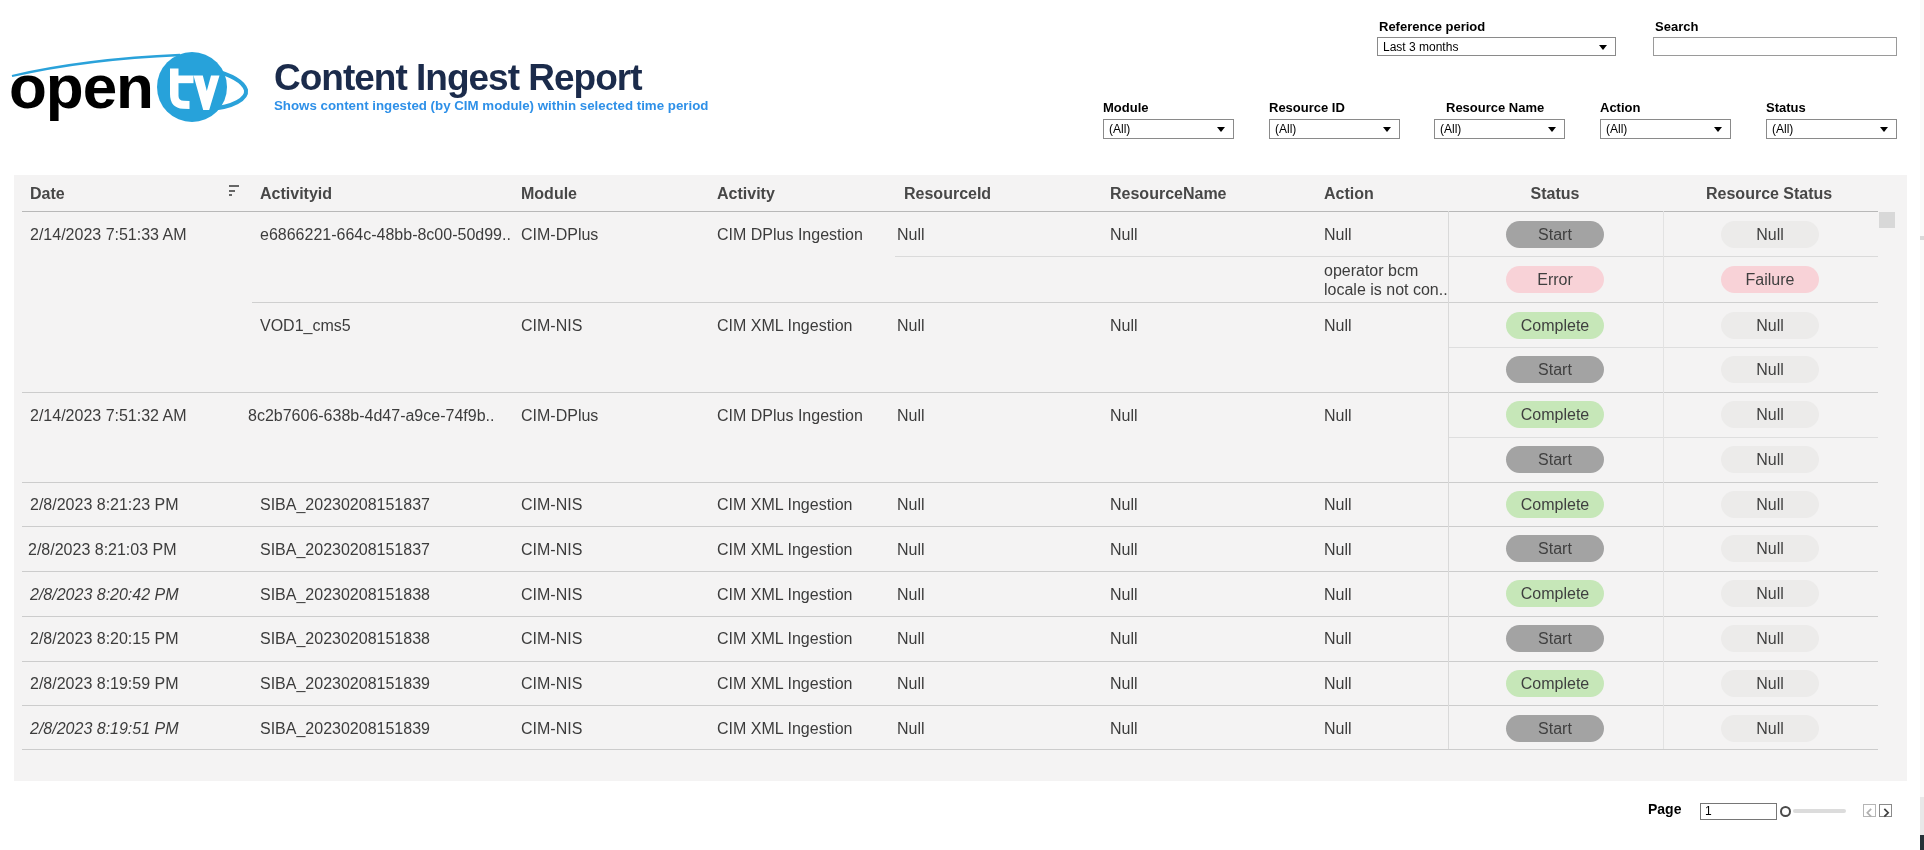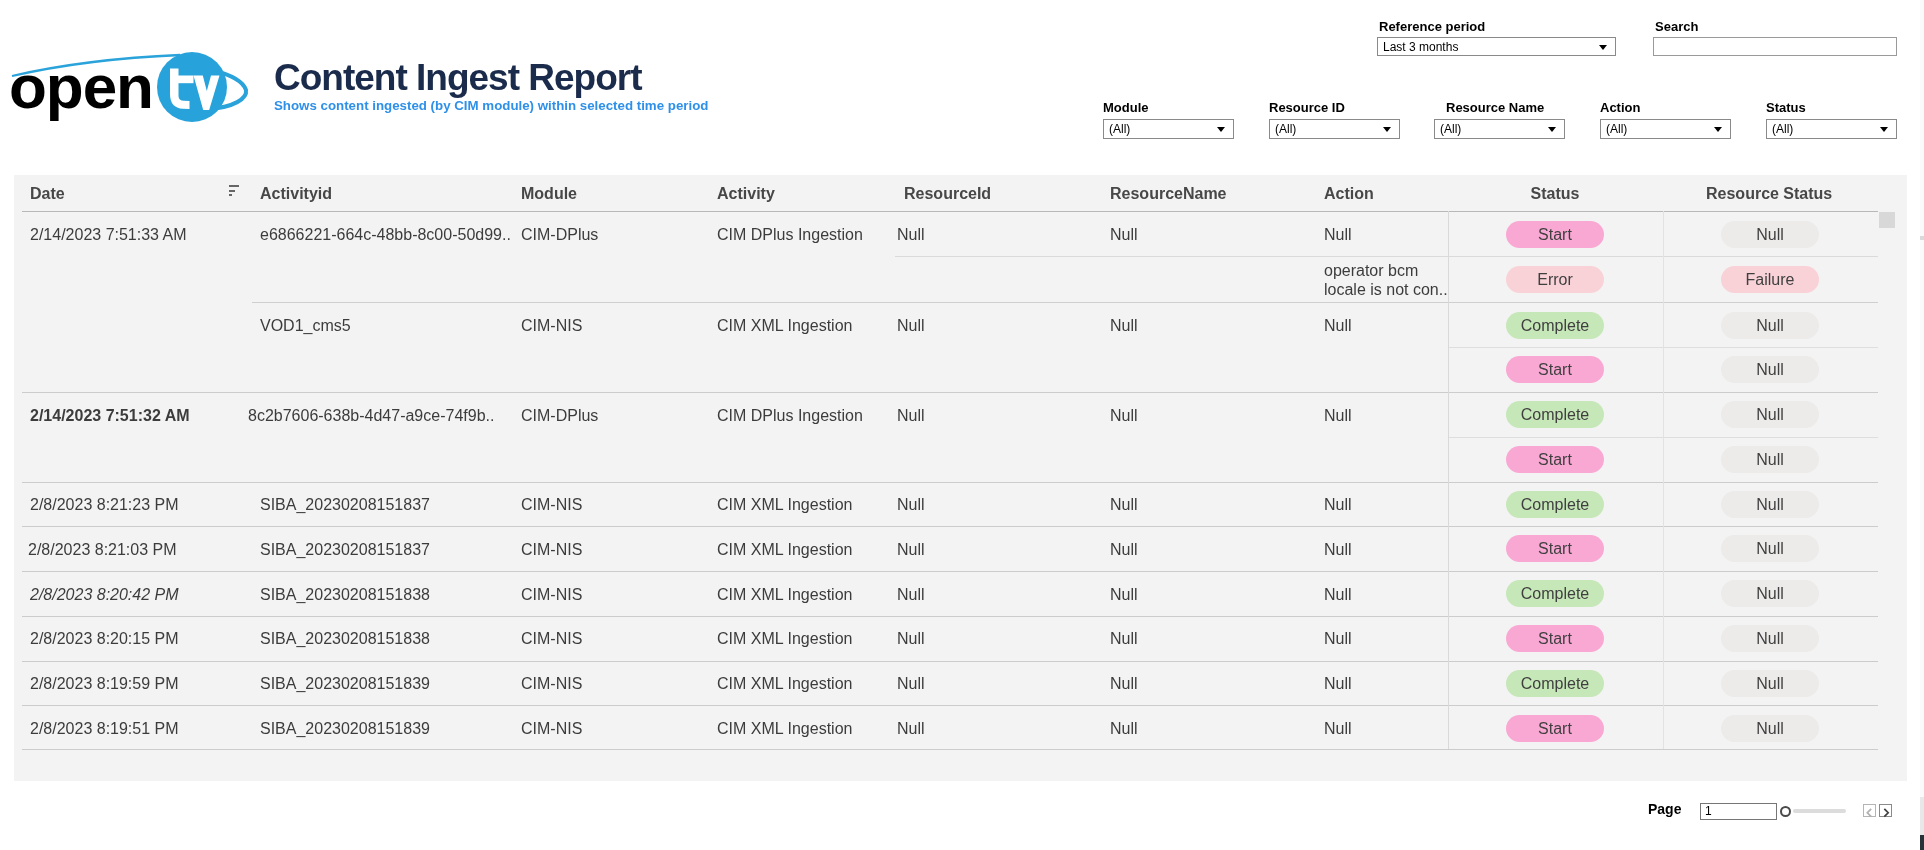--- a/index.html
+++ b/index.html
@@ -5,21 +5,21 @@
   * { margin:0; padding:0; box-sizing:border-box; }
   html,body { width:1924px; height:850px; background:#ffffff; overflow:hidden;
     font-family:"Liberation Sans", sans-serif; }
   .abs { position:absolute; }
   .hline { position:absolute; height:1px; }
   .vline { position:absolute; width:1px; }
   .hdr { position:absolute; font-size:16px; font-weight:bold; color:#474747; line-height:20px; height:20px; white-space:nowrap; }
   .cell { position:absolute; font-size:16px; color:#3c3c3c; line-height:20px; height:20px; white-space:nowrap; }
   .pill { position:absolute; width:98px; height:27px; border-radius:13.5px; font-size:16px;
     color:#3f3f3f; text-align:center; line-height:27px; }
-  .p-start { background:#f9a8d4; }
+  .p-start { background:#a3a3a3; }
   .p-complete { background:#c6e7b8; }
   .p-error { background:#f8d2d7; }
   .p-null { background:#ecebea; }
   .flabel { position:absolute; font-size:13px; font-weight:bold; color:#000; white-space:nowrap; }
   .dd { position:absolute; background:#fff; border:1px solid #8a8a8a; font-size:12px; color:#000; }
   .dd .txt { position:absolute; left:5px; top:50%; transform:translateY(-50%); white-space:nowrap; }
   .dd .arr { position:absolute; right:8px; top:50%; margin-top:-2px; width:0; height:0;
     border-left:4.5px solid transparent; border-right:4.5px solid transparent; border-top:5px solid #000; }
 </style>
 </head>
@@ -125,21 +125,21 @@
 <div class="cell" style="left:717px;top:316px;">CIM XML Ingestion</div>
 <div class="cell" style="left:897px;top:316px;">Null</div>
 <div class="cell" style="left:1110px;top:316px;">Null</div>
 <div class="cell" style="left:1324px;top:316px;">Null</div>
 <div class="pill p-complete" style="left:1506px;top:311.5px;">Complete</div>
 <div class="pill p-null" style="left:1721px;top:311.5px;">Null</div>
 
 <div class="pill p-start" style="left:1506px;top:356px;">Start</div>
 <div class="pill p-null" style="left:1721px;top:356px;">Null</div>
 
-<div class="cell" style="left:30px;top:405.5px;font-weight:bold;">2/14/2023 7:51:32 AM</div>
+<div class="cell" style="left:30px;top:405.5px;">2/14/2023 7:51:32 AM</div>
 <div class="cell" style="left:248px;top:405.5px;">8c2b7606-638b-4d47-a9ce-74f9b..</div>
 <div class="cell" style="left:521px;top:405.5px;">CIM-DPlus</div>
 <div class="cell" style="left:717px;top:405.5px;">CIM DPlus Ingestion</div>
 <div class="cell" style="left:897px;top:405.5px;">Null</div>
 <div class="cell" style="left:1110px;top:405.5px;">Null</div>
 <div class="cell" style="left:1324px;top:405.5px;">Null</div>
 <div class="pill p-complete" style="left:1506px;top:401px;">Complete</div>
 <div class="pill p-null" style="left:1721px;top:401px;">Null</div>
 
 <div class="pill p-start" style="left:1506px;top:446px;">Start</div>
@@ -188,21 +188,21 @@
 <div class="cell" style="left:30px;top:673.5px;">2/8/2023 8:19:59 PM</div>
 <div class="cell" style="left:260px;top:673.5px;">SIBA_20230208151839</div>
 <div class="cell" style="left:521px;top:673.5px;">CIM-NIS</div>
 <div class="cell" style="left:717px;top:673.5px;">CIM XML Ingestion</div>
 <div class="cell" style="left:897px;top:673.5px;">Null</div>
 <div class="cell" style="left:1110px;top:673.5px;">Null</div>
 <div class="cell" style="left:1324px;top:673.5px;">Null</div>
 <div class="pill p-complete" style="left:1506px;top:670px;">Complete</div>
 <div class="pill p-null" style="left:1721px;top:670px;">Null</div>
 
-<div class="cell" style="left:30px;top:719px;">2/8/2023 8:19:51 PM</div>
+<div class="cell" style="left:30px;top:719px;font-style:italic;">2/8/2023 8:19:51 PM</div>
 <div class="cell" style="left:260px;top:719px;">SIBA_20230208151839</div>
 <div class="cell" style="left:521px;top:719px;">CIM-NIS</div>
 <div class="cell" style="left:717px;top:719px;">CIM XML Ingestion</div>
 <div class="cell" style="left:897px;top:719px;">Null</div>
 <div class="cell" style="left:1110px;top:719px;">Null</div>
 <div class="cell" style="left:1324px;top:719px;">Null</div>
 <div class="pill p-start" style="left:1506px;top:714.5px;">Start</div>
 <div class="pill p-null" style="left:1721px;top:714.5px;">Null</div>
 
 <div class="abs" style="left:1648px;top:801px;font-size:14px;font-weight:bold;color:#000;">Page</div>

